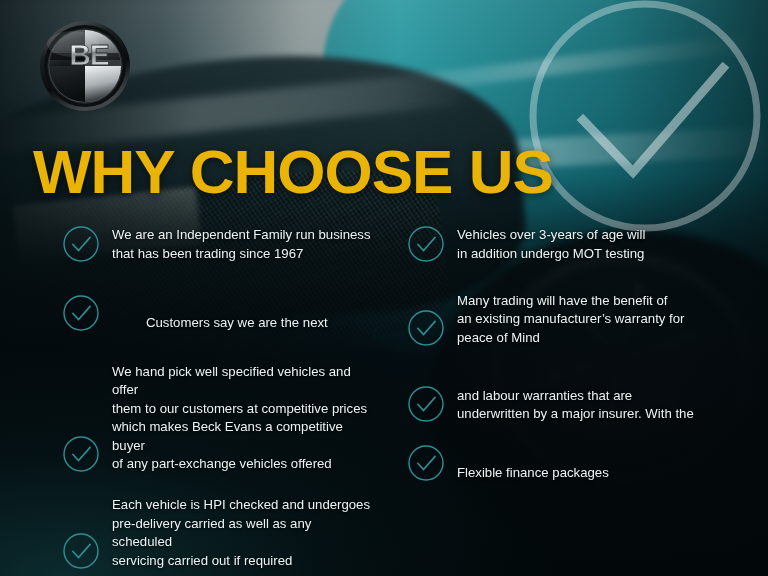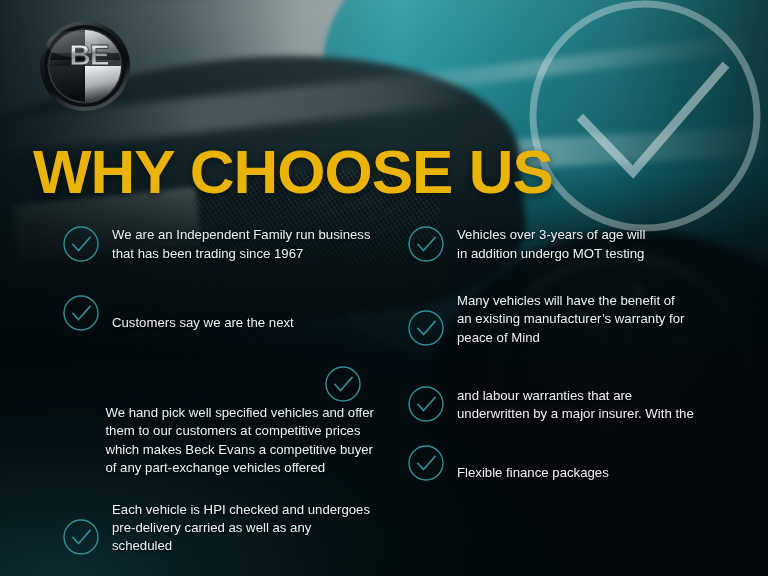--- a/index.html
+++ b/index.html
@@ -180,22 +180,22 @@
   .feature .txt{
     font-size:13.2px;
     line-height:18.4px;
     color:#eef3f4;
     font-weight:normal;
     text-shadow:0 1px 3px rgba(0,0,0,.75);
     padding-top:1px;
   }
   
   .col-left  .feature:nth-child(1){ margin-bottom:28px; }
-  .col-left  .feature:nth-child(2){ margin-bottom:30px; }
-  .col-left  .feature:nth-child(3){ margin-bottom:22px;flex-direction:column; }
+  .col-left  .feature:nth-child(2){ margin-bottom:30px;gap:34px; }
+  .col-left  .feature:nth-child(3){ margin-bottom:22px; }
   .col-right .feature:nth-child(1){ margin-bottom:28px; }
   .col-right .feature:nth-child(2){ margin-bottom:20px; }
   .col-right .feature:nth-child(3){ margin-bottom:18px; }
   .col-right .feature:nth-child(4) .txt{ padding-top:12px; }
 </style>
 </head>
 <body>
 
 <div class="stage">
 
@@ -327,20 +327,21 @@
       <div class="feature">
         <span class="mark">
           <svg viewBox="0 0 38 38" aria-hidden="true">
             <circle cx="19" cy="19" r="17" fill="none" stroke="#2e8f96" stroke-width="1.4"></circle>
             <path d="M11 19.5 L16.5 25.5 L28 12.5" fill="none" stroke="#2e8f96" stroke-width="1.6" stroke-linecap="square"></path>
           </svg>
         </span>
         <span class="txt">
           <span>Each vehicle is HPI checked and undergoes</span><br>
           <span>pre-delivery carried as well as any scheduled</span><br>
+          <span>servicing carried out if required</span>
         </span>
       </div>
     </div>
 
     <div class="col col-right">
       <div class="feature">
         <span class="mark">
           <svg viewBox="0 0 38 38" aria-hidden="true">
             <circle cx="19" cy="19" r="17" fill="none" stroke="#2e8f96" stroke-width="1.4"></circle>
             <path d="M11 19.5 L16.5 25.5 L28 12.5" fill="none" stroke="#2e8f96" stroke-width="1.6" stroke-linecap="square"></path>
@@ -353,21 +354,21 @@
       </div>
 
       <div class="feature">
         <span class="mark">
           <svg viewBox="0 0 38 38" aria-hidden="true">
             <circle cx="19" cy="19" r="17" fill="none" stroke="#2e8f96" stroke-width="1.4"></circle>
             <path d="M11 19.5 L16.5 25.5 L28 12.5" fill="none" stroke="#2e8f96" stroke-width="1.6" stroke-linecap="square"></path>
           </svg>
         </span>
         <span class="txt">
-          <span>Many vehicles will have the benefit of</span><br>
+          <span>Many trading will have the benefit of</span><br>
           <span>an existing manufacturer’s warranty for</span><br>
           <span>peace of Mind</span>
         </span>
       </div>
 
       <div class="feature">
         <span class="mark">
           <svg viewBox="0 0 38 38" aria-hidden="true">
             <circle cx="19" cy="19" r="17" fill="none" stroke="#2e8f96" stroke-width="1.4"></circle>
             <path d="M11 19.5 L16.5 25.5 L28 12.5" fill="none" stroke="#2e8f96" stroke-width="1.6" stroke-linecap="square"></path>

